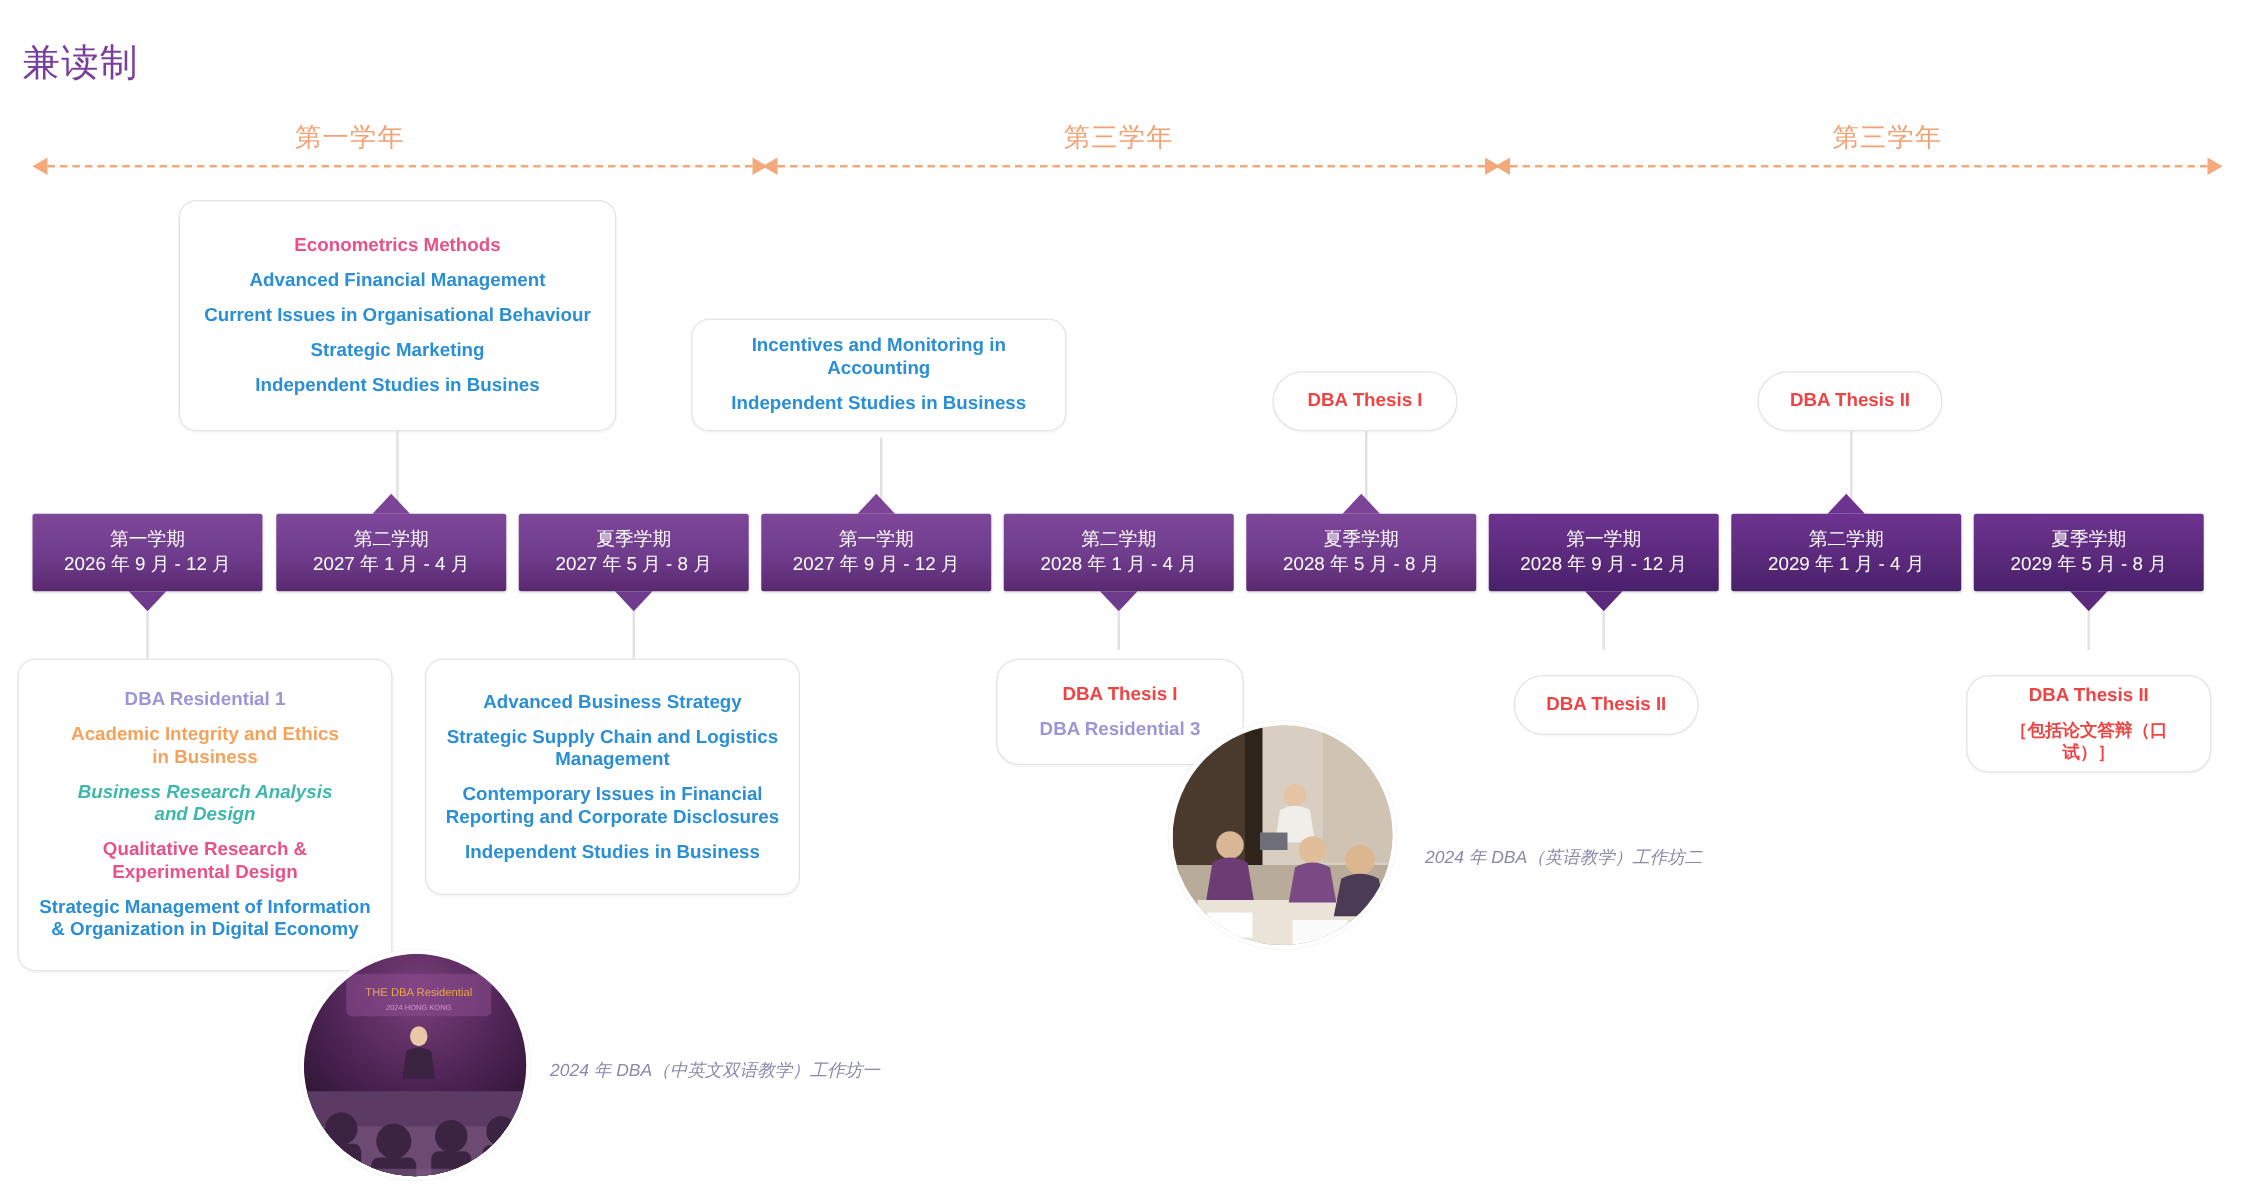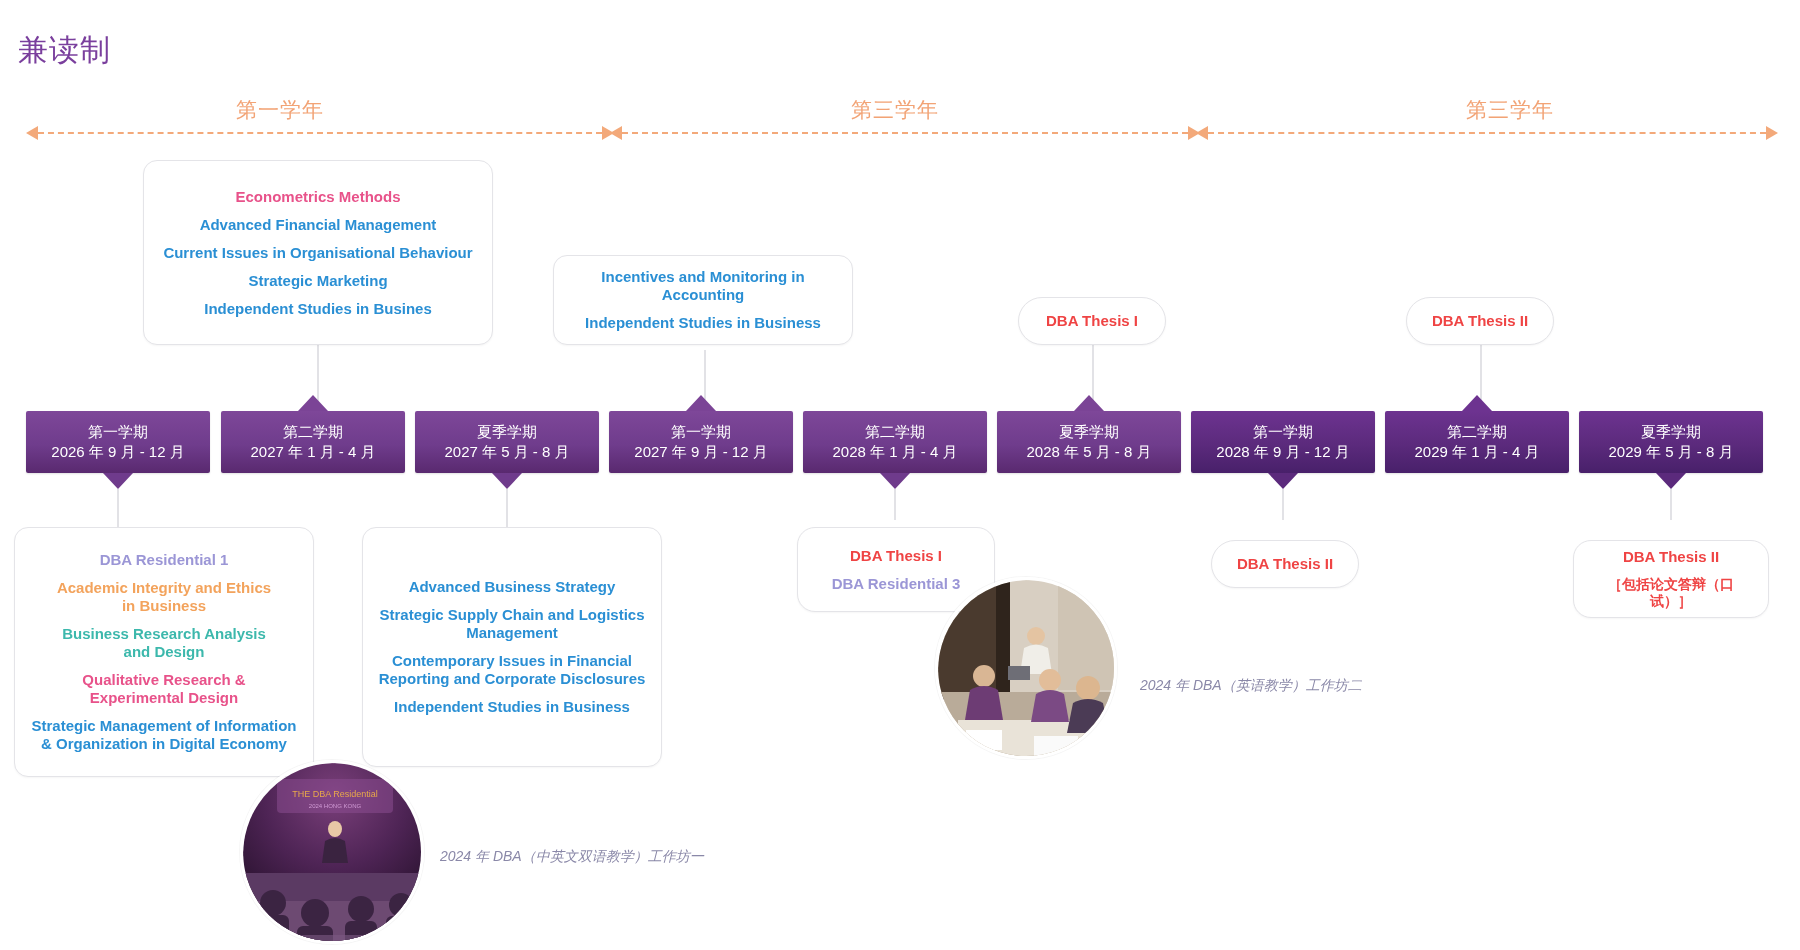--- a/index.html
+++ b/index.html
@@ -115,21 +115,21 @@
     font-size: 15px;
     font-weight: bold;
     line-height: 1.2;
     margin: 5px 0;
     white-space: pre-line;
   }
   .c-blue    { color: #2a8fd4; }
   .c-pink    { color: #e8528a; }
   .c-crimson { color: #ef4444; }
   .c-orange  { color: #f3a35c; }
-  .c-teal    { color: #3cb8ac; }
+  .c-teal    { color: #3cb8ac; font-style: italic; }
   .c-lilac   { color: #9b96d6; }
 
   
   .photo {
     position: absolute;
     border-radius: 50%;
     overflow: hidden;
     border: 3px solid #ffffff;
     box-shadow: 0 0 0 1px rgba(0,0,0,.04);
   }
@@ -258,21 +258,21 @@
     <div class="line c-orange">Academic Integrity and Ethics
 in Business</div>
     <div class="line c-teal">Business Research Analysis
 and Design</div>
     <div class="line c-pink">Qualitative Research &amp;
 Experimental Design</div>
     <div class="line c-blue">Strategic Management of Information
 &amp; Organization in Digital Economy</div>
   </div>
 
-  <div class="card" style="left:362px; top:527px; width:300px; height:240px;">
+  <div class="card" style="left:340px; top:527px; width:300px; height:189px;">
     <div class="line c-blue">Advanced Business Strategy</div>
     <div class="line c-blue">Strategic Supply Chain and Logistics
 Management</div>
     <div class="line c-blue">Contemporary Issues in Financial
 Reporting and Corporate Disclosures</div>
     <div class="line c-blue">Independent Studies in Business</div>
   </div>
 
   <div class="card" style="left:797px; top:527px; width:198px; height:85px; border-radius:18px;">
     <div class="line c-crimson">DBA Thesis I</div>

